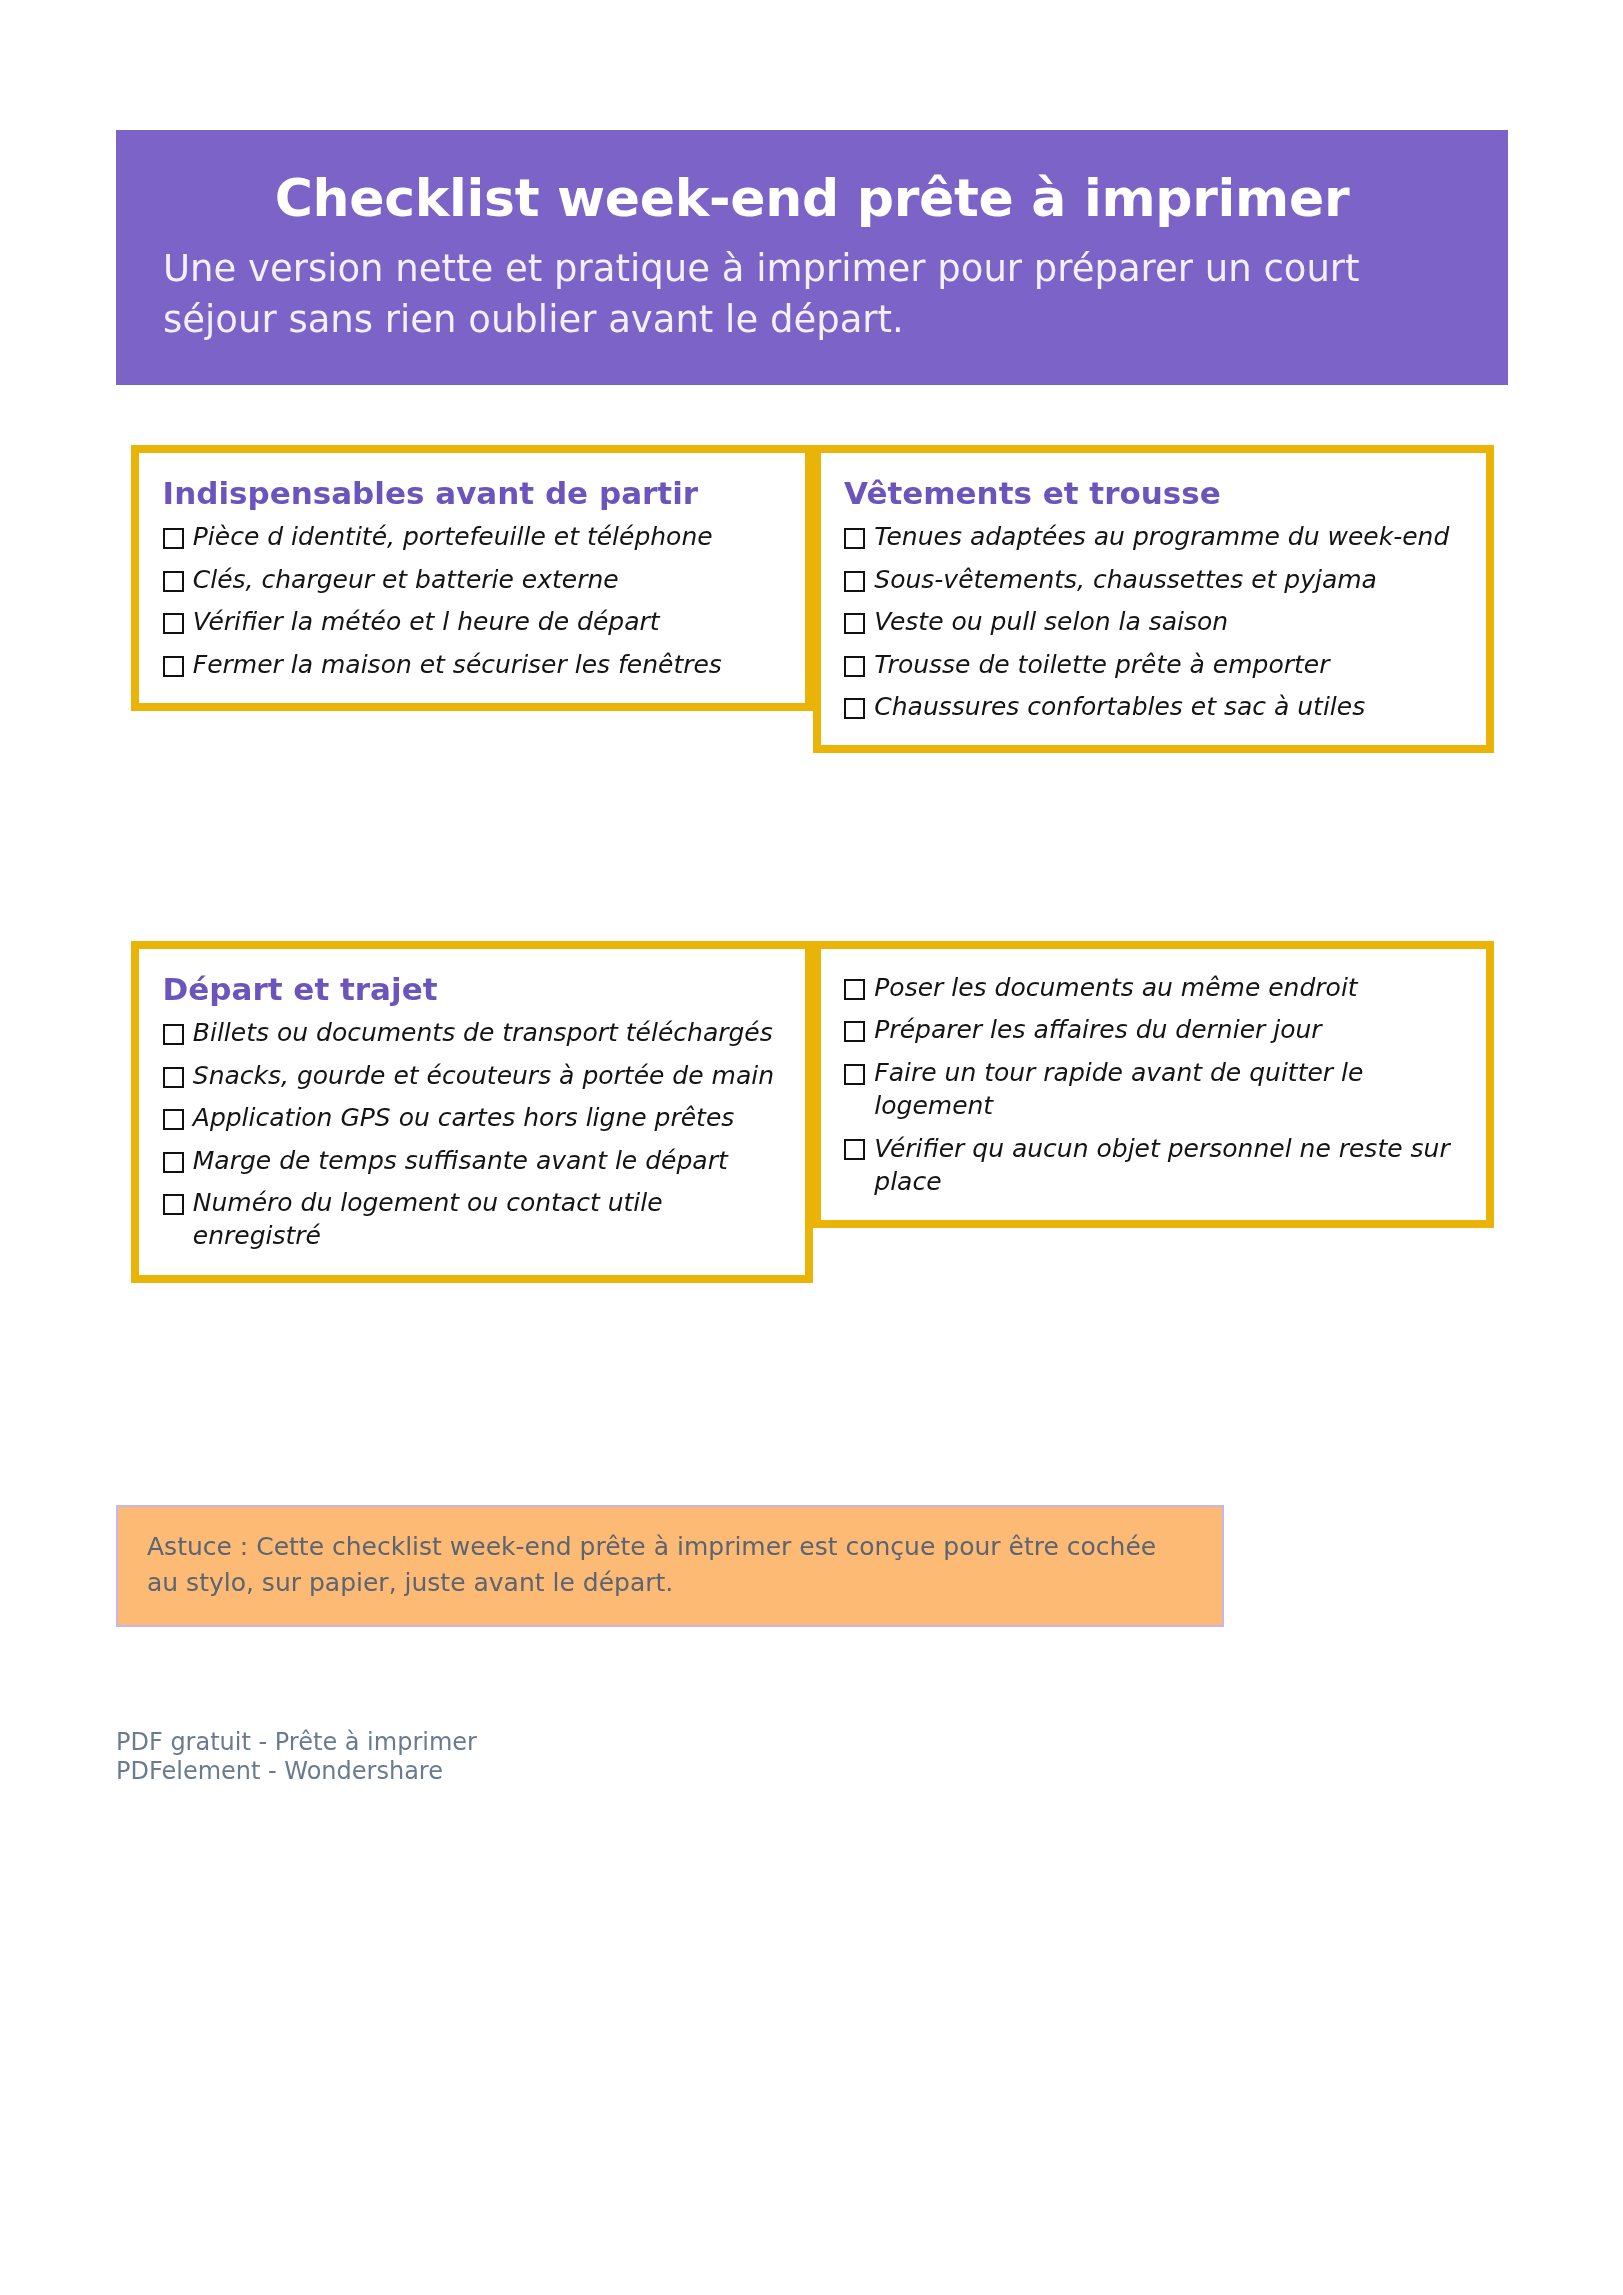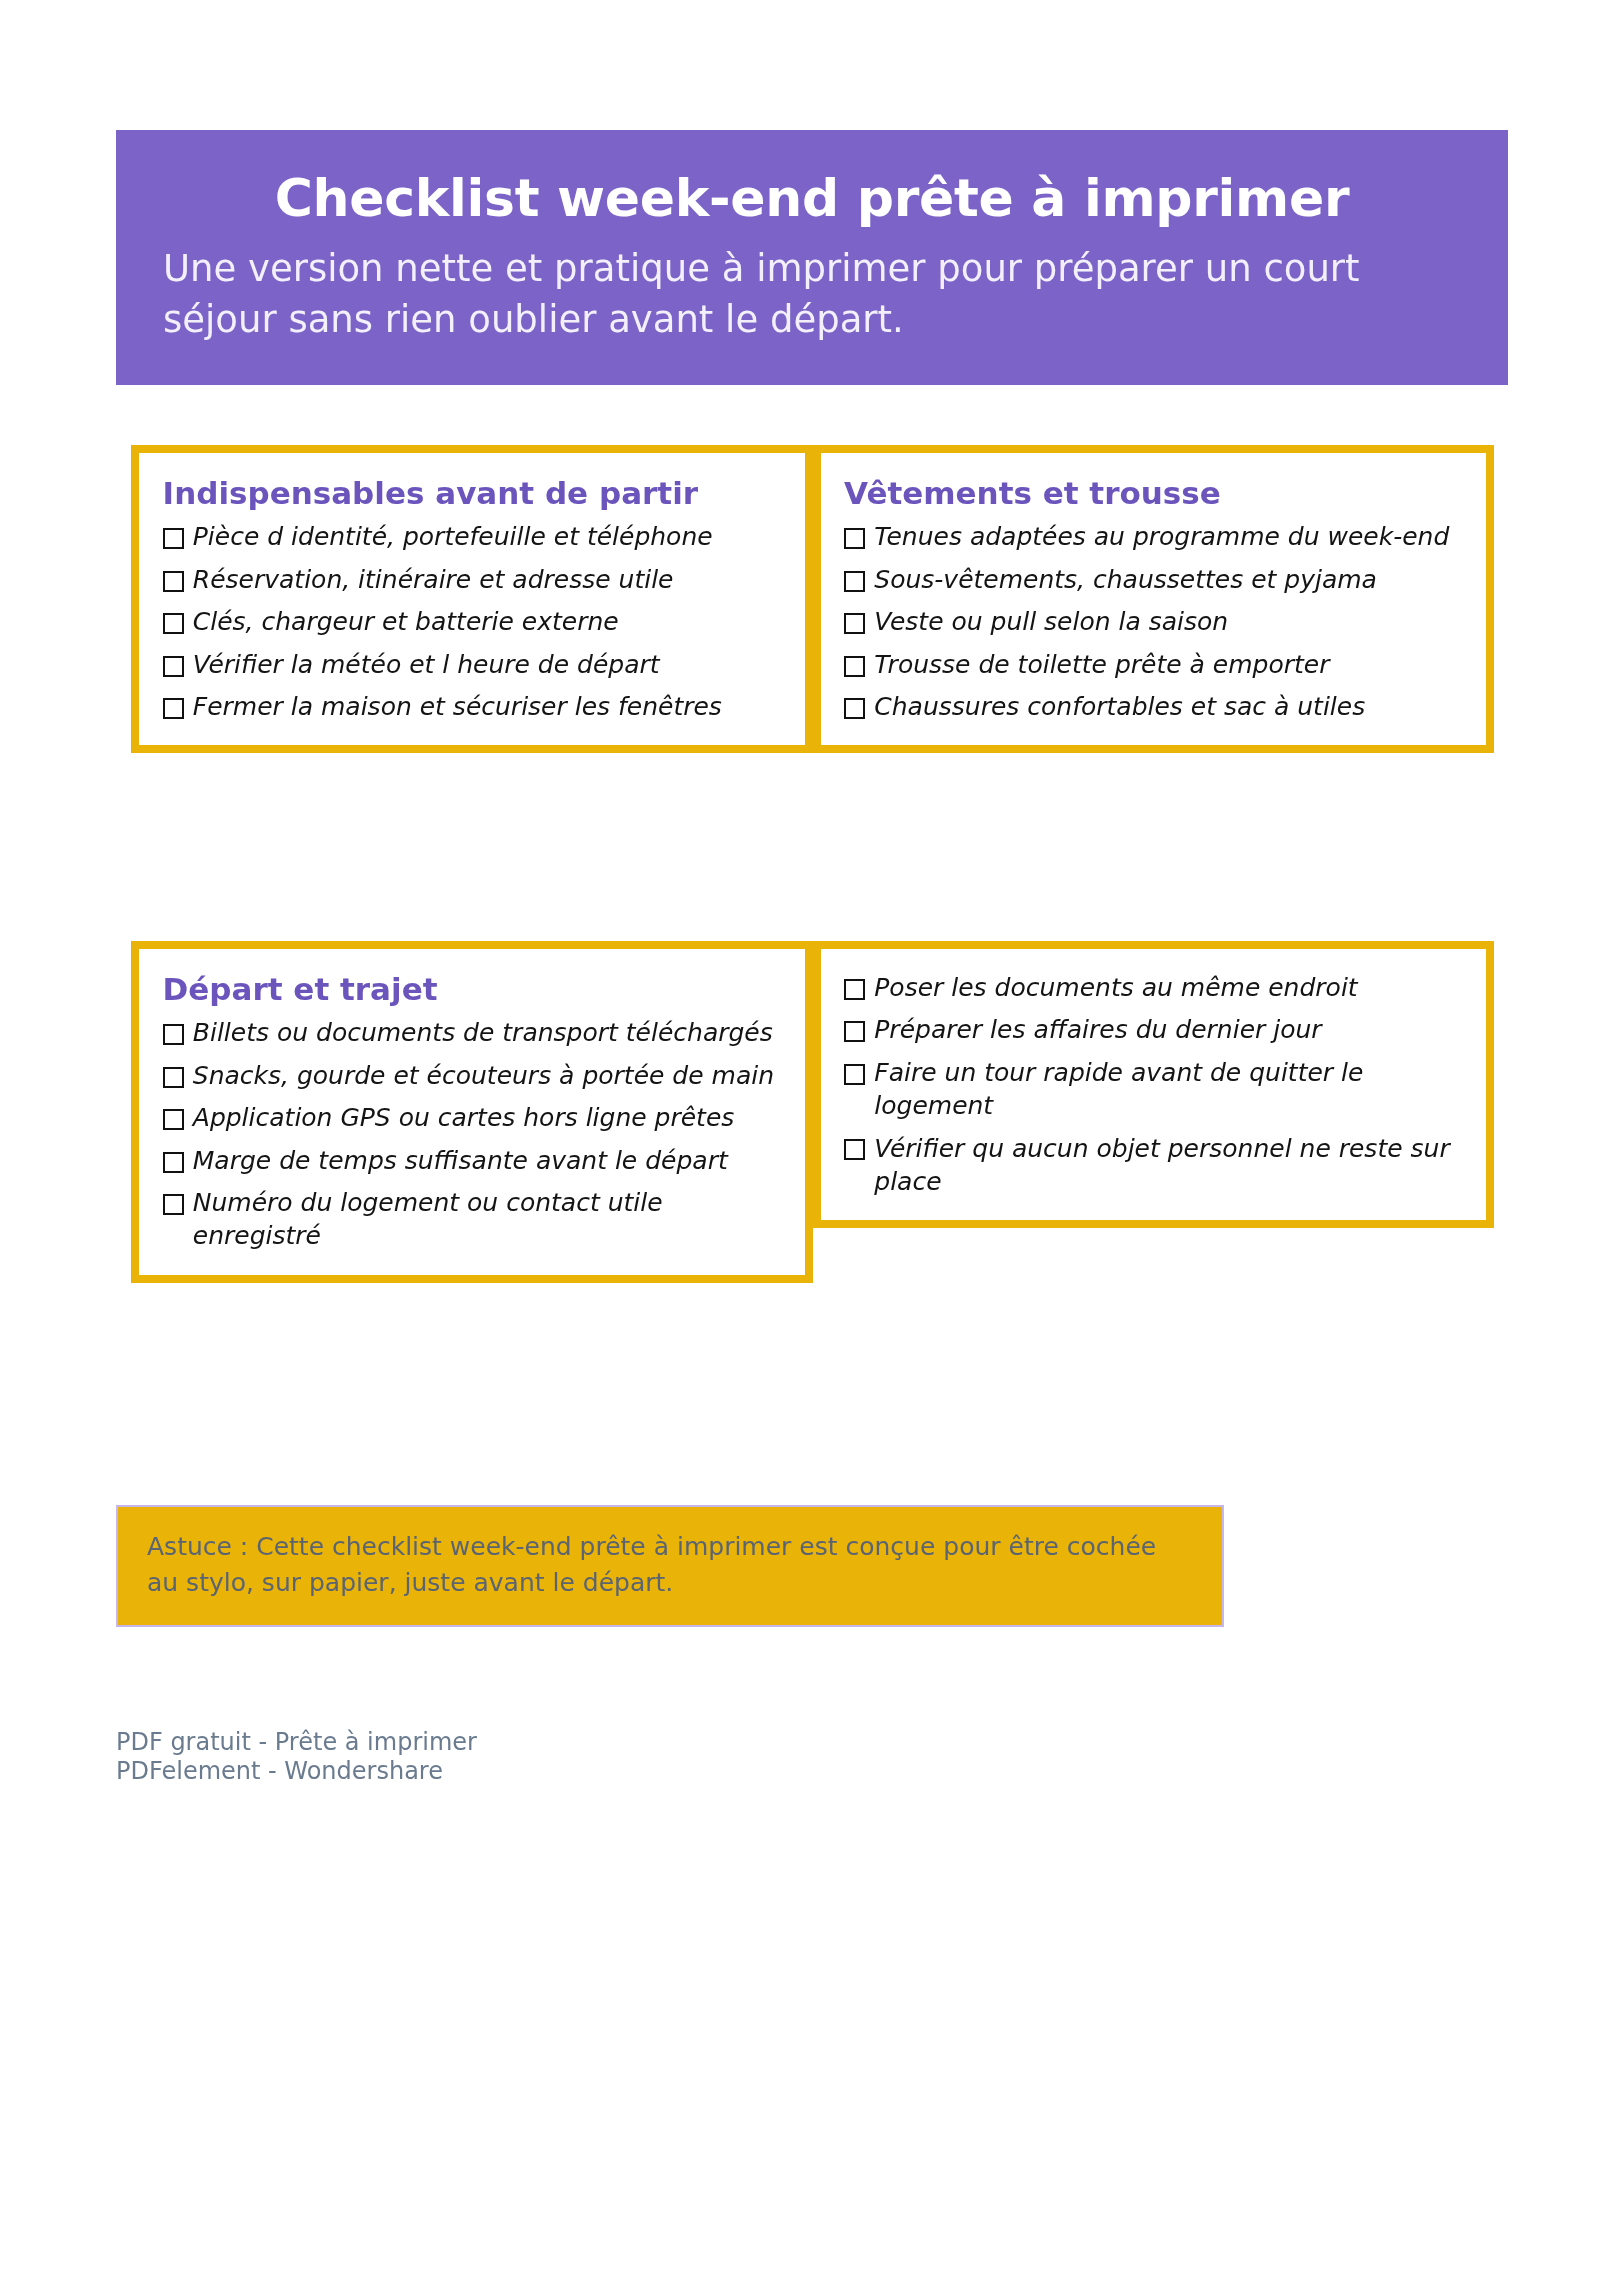--- a/index.html
+++ b/index.html
@@ -114,21 +114,21 @@
     flex: 1 1 auto;
   }
 
   
   .tip-box {
     position: absolute;
     left: 116px;
     top: 1505px;
     width: 1108px;
     box-sizing: border-box;
-    background: #eab308;
+    background: #fdba74;
     border: 2px solid #c6b6ec;
     padding: 22px 29px 25px 29px;
   }
   .tip-text {
     margin: 0;
     color: #5a6472;
     font-size: 25px;
     line-height: 1.42;
   }
 
@@ -164,24 +164,20 @@
 
     <section class="card card-left">
       <h2 class="card-title">Indispensables avant de partir</h2>
       <ul class="check-list">
         <li class="check-item">
           <span class="checkbox-glyph"></span>
           <span class="check-label">Pièce d identité, portefeuille et téléphone</span>
         </li>
         <li class="check-item">
           <span class="checkbox-glyph"></span>
-          <span class="check-label">Réservation, itinéraire et adresse utile</span>
-        </li>
-        <li class="check-item">
-          <span class="checkbox-glyph"></span>
           <span class="check-label">Clés, chargeur et batterie externe</span>
         </li>
         <li class="check-item">
           <span class="checkbox-glyph"></span>
           <span class="check-label">Vérifier la météo et l heure de départ</span>
         </li>
         <li class="check-item">
           <span class="checkbox-glyph"></span>
           <span class="check-label">Fermer la maison et sécuriser les fenêtres</span>
         </li>

